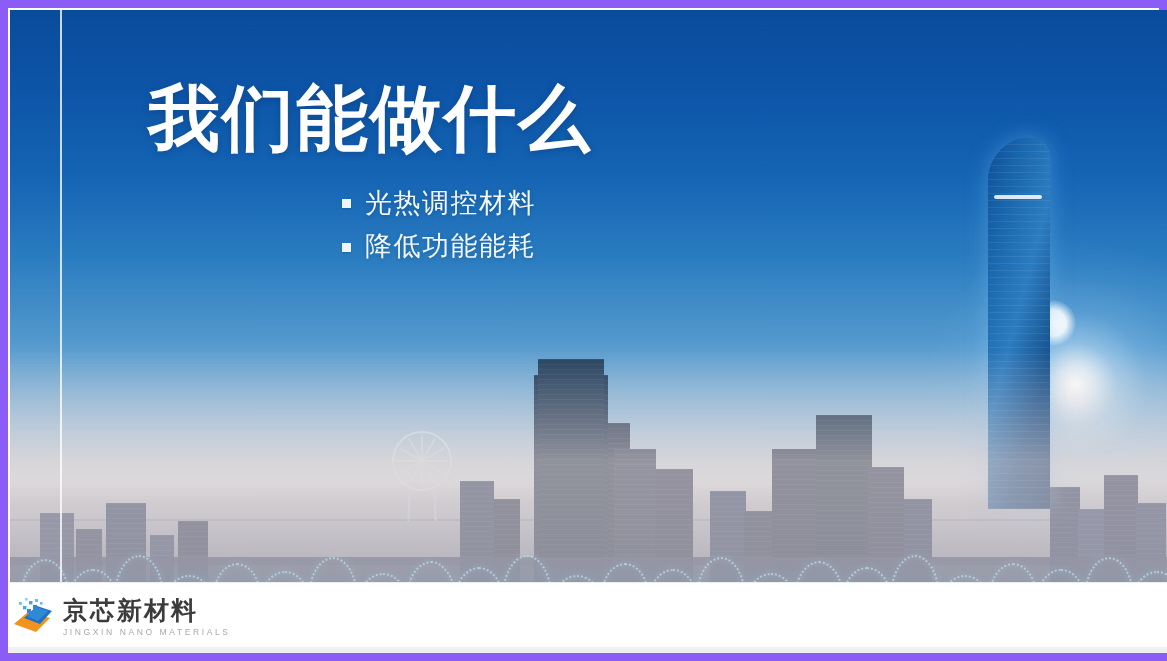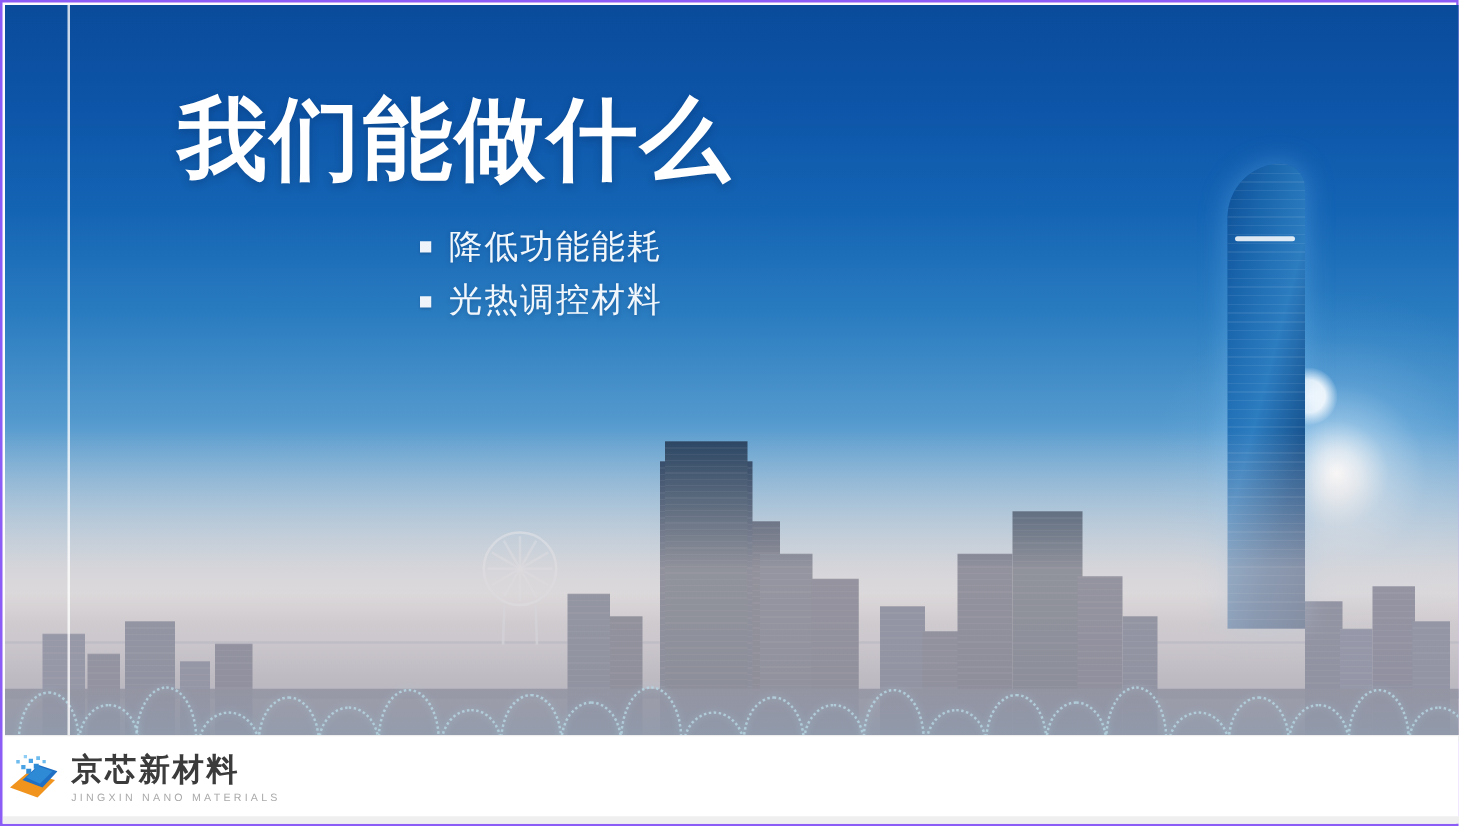--- a/index.html
+++ b/index.html
@@ -1,20 +1,20 @@
 <!DOCTYPE html>
 <html><head>
 <meta charset="utf-8">
 <style>
   html,body{margin:0;padding:0;background:#ffffff;}
   body{width:1167px;height:661px;overflow:hidden;font-family:"Liberation Sans","DejaVu Sans",sans-serif;}
 
   .slide-frame{
     position:relative;width:1167px;height:661px;box-sizing:border-box;
-    background:#fdfdfd;border:2px solid #8b5cf6;
+    background:#fdfdfd;border:8px solid #8b5cf6;
   }
 
   
   .hero{
     position:absolute;left:2px;top:2px;width:1163px;height:589px;
     overflow:hidden;
     background:linear-gradient(to bottom,
        #0a4b9b 0%,
        #0d55a8 14%,
        #1464b4 28%,
@@ -251,25 +251,25 @@
 
     <div class="haze"></div>
 
     <div class="accent-rule"></div>
 
     <div class="headline-block">
       <h1 class="slide-title">我们能做什么</h1>
       <ul class="bullet-list">
         <li class="bullet-item">
           <span class="bullet-mark"></span>
-          <span>降低功能能耗</span>
+          <span>光热调控材料</span>
         </li>
         <li class="bullet-item">
           <span class="bullet-mark"></span>
-          <span>光热调控材料</span>
+          <span>降低功能能耗</span>
         </li>
       </ul>
     </div>
   </div>
 
   <div class="footer">
     <div class="logo">
       <svg class="logo-mark" viewBox="0 0 42 38">
         <polygon points="4,26 18,14 40,20 26,34" fill="#f0941e"></polygon>
         <polygon points="14,20 27,8 42,13 30,26" fill="#1f6fc4"></polygon>

